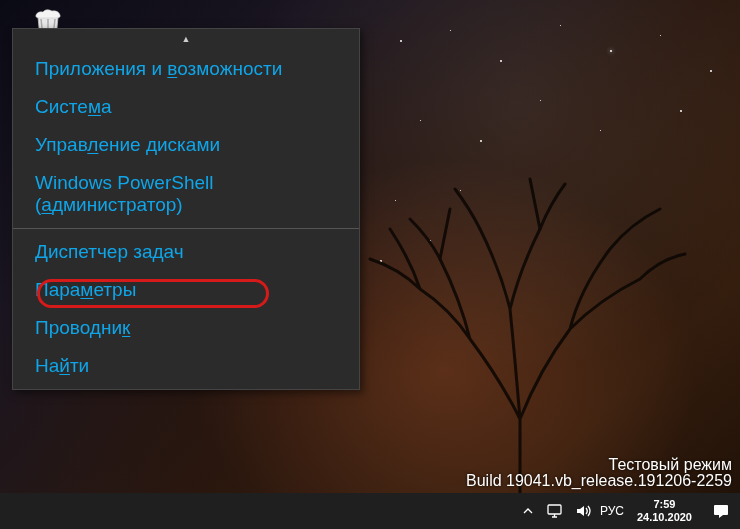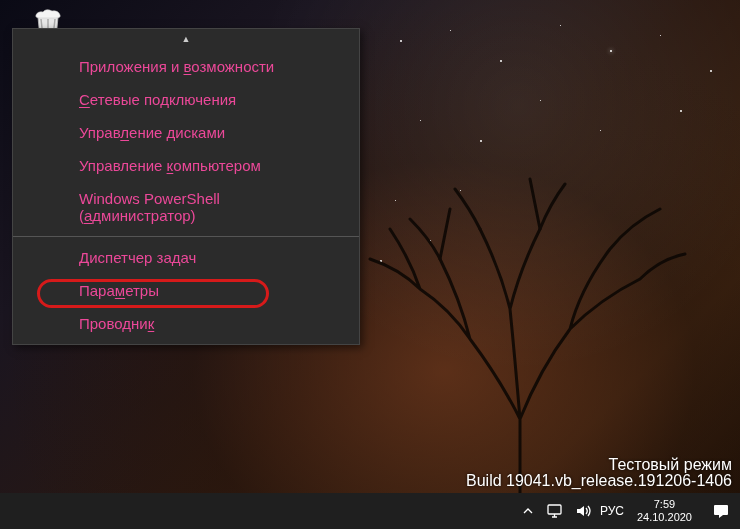--- a/index.html
+++ b/index.html
@@ -29,42 +29,42 @@
     .context-menu {
       position:absolute; left:12px; top:28px; width:348px;
       background:#2b2b2b; border:1px solid #444;
       box-shadow:3px 3px 8px rgba(0,0,0,0.5);
       padding:4px 0;
     }
     .scroll-up {
       text-align:center; padding:2px 0 6px; color:#ccc; font-size:9px; line-height:1;
     }
     .menu-item {
-      padding:8px 22px; font-size:15px; color:#ec4899; cursor:default; position:relative;margin-left:44px;
+      padding:8px 22px; font-size:19px; color:#0ea5e9; cursor:default; position:relative;
     }
     .divider { height:1px; background:#555; margin:4px 0; }
     .hi { position:absolute; left:24px; right:90px; top:250px; height:29px;
       border:3px solid #d61a1a; border-radius:16px; pointer-events:none; }
     .underline { text-decoration: underline; text-underline-offset: 2px; }
     .watermark {
       position:absolute; right:8px; bottom:40px; text-align:right;
       font-size:16px; line-height:16px; color:#fff; text-shadow:0 0 3px rgba(0,0,0,0.9);
     }
     .taskbar {
       position:absolute; left:0; right:0; bottom:0; height:36px;
       background:#1f1f1f; display:flex; align-items:center;
       justify-content:flex-end; padding:0 4px; gap:6px;margin-top:28px;
     }
     .tray-icon {
       width:22px; height:36px; display:flex; align-items:center; justify-content:center;
       color:#fff;
     }
     .tray-icon svg { stroke:#fff; fill:none; stroke-width:1.3; }
     .lang { font-size:12px; padding:0 6px; }
-    .clock { font-size:11px; line-height:13px; text-align:center; padding:0 8px; }
+    .clock { font-size:11px; line-height:13px; text-align:center; padding:0 8px;font-weight:bold; }
     .notif { width:30px; display:flex; align-items:center; justify-content:center; }
   </style>
 </head>
 <body>
 
 <div class="desktop">
   <div class="stars">
     <div class="star" style="left:400px;top:40px;width:2px;height:2px"></div>
     <div class="star" style="left:450px;top:30px;width:1px;height:1px"></div>
     <div class="star" style="left:500px;top:60px;width:2px;height:2px"></div>
@@ -95,35 +95,35 @@
     <path d="M10 12 L30 12 L28 34 Q28 36 26 36 L14 36 Q12 36 12 34 Z" fill="#e8e8e8" stroke="#bbb" stroke-width="0.8"></path>
     <path d="M13 14 L15 32 M20 14 L20 32 M27 14 L25 32" stroke="#aaa" stroke-width="1.5" fill="none"></path>
     <path d="M8 10 Q10 6 15 7 Q18 3 24 6 Q30 5 32 10 Q33 13 28 13 L12 13 Q7 13 8 10 Z" fill="#f4f4f4" stroke="#ccc" stroke-width="0.6"></path>
   </svg>
 </div>
 
 <div class="context-menu">
   <div class="scroll-up">▲</div>
   <div id="menu-slot">
       <div class="menu-item"><span>Приложения и </span><span class="underline">в</span><span>озможности</span></div>
-      <div class="menu-item"><span></span><span class="underline">С</span><span>етевые подключения</span></div>
+      <div class="menu-item"><span>Систе</span><span class="underline">м</span><span>а</span></div>
       <div class="menu-item"><span>Управ</span><span class="underline">л</span><span>ение дисками</span></div>
-      <div class="menu-item"><span>Управление </span><span class="underline">к</span><span>омпьютером</span></div>
       <div class="menu-item"><span>Windows PowerShell (</span><span class="underline">а</span><span>дминистратор)</span></div>
       <div class="divider"></div>
       <div class="menu-item"><span></span><span class="underline">Д</span><span>испетчер задач</span></div>
       <div class="menu-item"><span>Пара</span><span class="underline">м</span><span>етры</span></div>
       <div class="menu-item"><span>Проводни</span><span class="underline">к</span><span></span></div>
+      <div class="menu-item"><span>На</span><span class="underline">й</span><span>ти</span></div>
     </div>
   <div class="hi"></div>
 </div>
 
 <div class="watermark">
   <div>Тестовый режим</div>
-  <div>Build 19041.vb_release.191206-1406</div>
+  <div>Build 19041.vb_release.191206-2259</div>
 </div>
 
 <div class="taskbar">
   <div class="tray-icon">
     <svg width="12" height="12" viewBox="0 0 12 12">
         <path d="M2 8 L6 4 L10 8"></path>
       </svg>
   </div>
   <div class="tray-icon">
     <svg width="18" height="16" viewBox="0 0 18 16">

